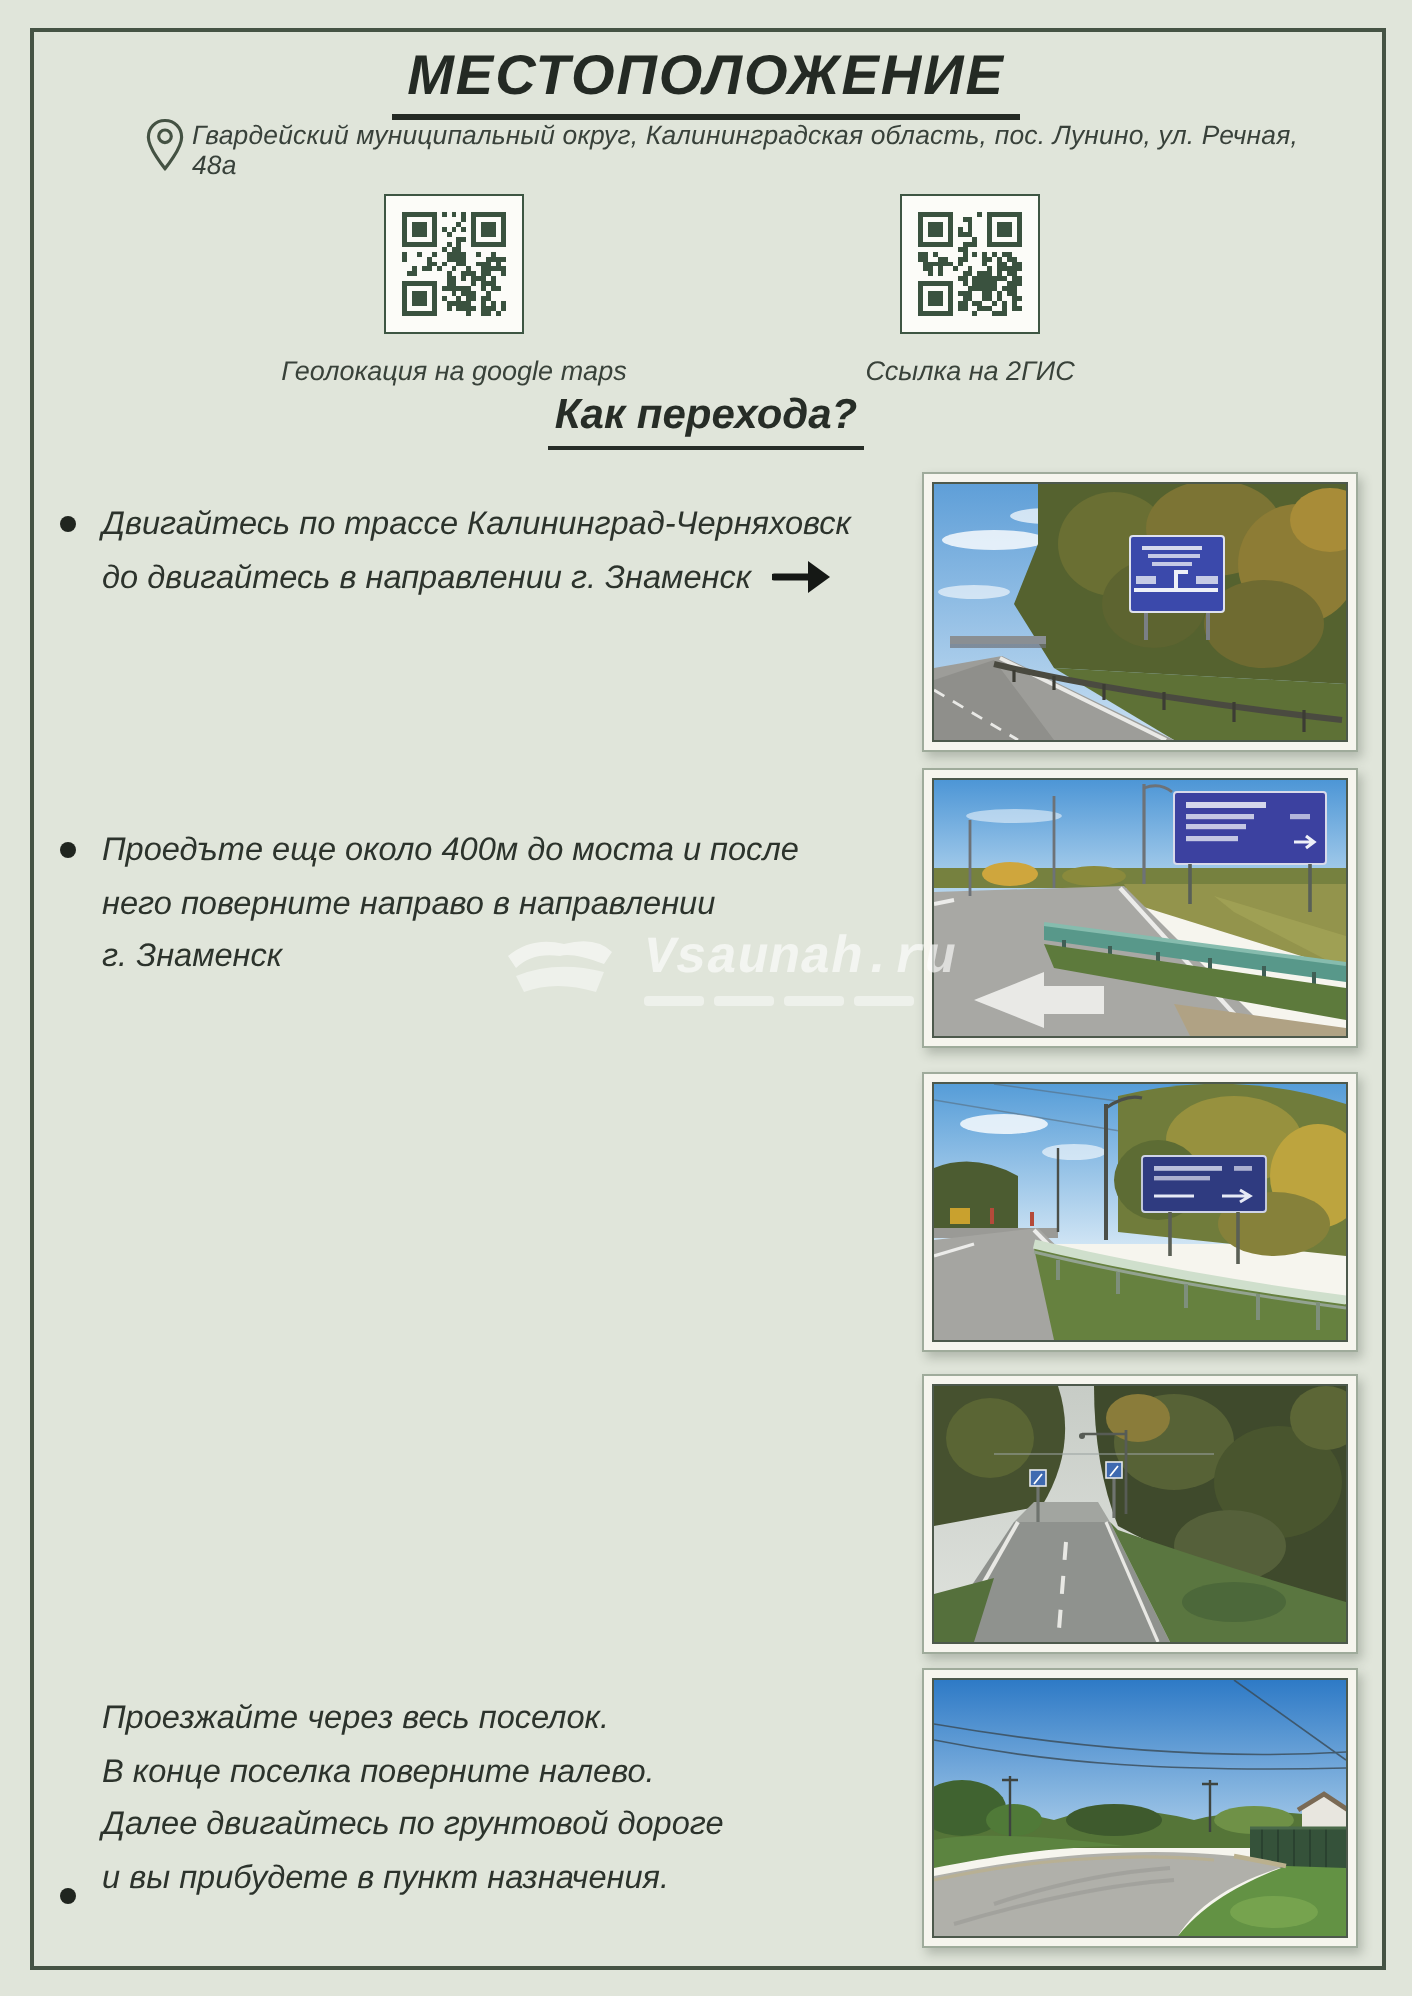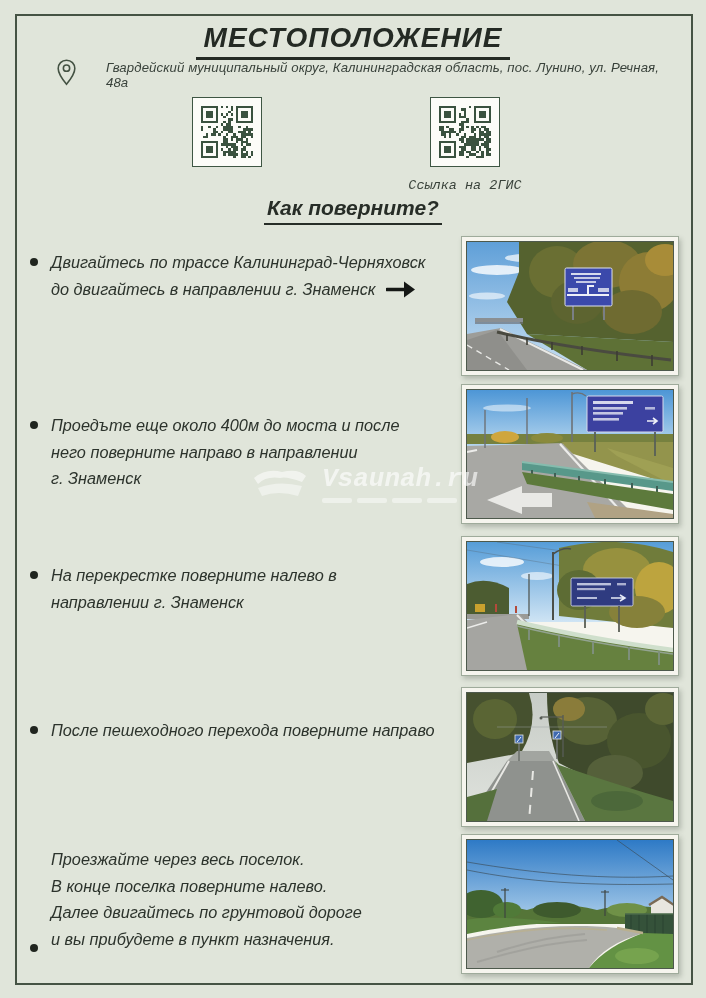--- a/index.html
+++ b/index.html
@@ -4,25 +4,25 @@
 <style>
   html,body{margin:0;padding:0;background:#cfd4cb;}
   .page{position:relative;width:706px;height:998px;background:#e0e5da;overflow:hidden;
         font-family:"Liberation Sans","DejaVu Sans",sans-serif;color:#2f362f;}
   .frame{position:absolute;top:14px;left:15px;right:13px;bottom:13px;border:2px solid #455344;pointer-events:none;}
 
   .title-wrap{position:absolute;top:22px;left:0;right:0;text-align:center;}
   .title-wrap h1{display:inline-block;margin:0;font-size:28px;font-style:italic;font-weight:bold;
         letter-spacing:1px;color:#242a24;border-bottom:3px solid #242a24;padding:0 8px 3px;}
 
-  .address{position:absolute;top:58px;left:56px;right:36px;display:flex;align-items:center;gap:29px;}
+  .address{position:absolute;top:58px;left:72px;right:36px;display:flex;align-items:center;gap:3px;}
   .address .text{font-style:italic;font-size:13.2px;color:#38413a;letter-spacing:.1px;}
 
   .qr-block{position:absolute;top:97px;width:200px;text-align:center;}
-  #qr1{left:127px;}  #qr2{left:365px;font-family:Liberation Mono, monospace;}
+  #qr1{left:127px;}  #qr2{left:385px;}
   .qr-box{width:70px;height:70px;margin:0 auto;background:#fcfcf8;border:1.5px solid #3e5643;
           box-sizing:border-box;padding:3px;}
   .qr-box svg{width:100%;height:100%;display:block;shape-rendering:crispEdges;}
   .qr-caption{margin-top:11px;font-style:italic;font-size:13.5px;color:#39423a;}
 
   .subtitle-wrap{position:absolute;top:196px;left:0;right:0;text-align:center;}
   .subtitle-wrap h2{display:inline-block;margin:0;font-size:21px;font-style:italic;font-weight:bold;
         color:#272d27;border-bottom:2.5px solid #272d27;padding:0 3px 3px;}
 
   .direction{position:absolute;left:30px;width:432px;display:flex;}
@@ -195,20 +195,21 @@
           <rect x="16" y="2" width="1" height="7" fill="#3a523f"></rect>
           <rect x="22" y="2" width="1" height="7" fill="#3a523f"></rect>
           <rect x="18" y="4" width="3" height="3" fill="#3a523f"></rect>
           <rect x="2" y="16" width="7" height="1" fill="#3a523f"></rect>
           <rect x="2" y="22" width="7" height="1" fill="#3a523f"></rect>
           <rect x="2" y="16" width="1" height="7" fill="#3a523f"></rect>
           <rect x="8" y="16" width="1" height="7" fill="#3a523f"></rect>
           <rect x="4" y="18" width="3" height="3" fill="#3a523f"></rect>
         </svg>
       </div>
+    <div class="qr-caption">Геолокация  на google maps</div>
   </div>
   <div class="qr-block" id="qr2">
     <div class="qr-box qr-grid">
         <svg viewBox="0 0 25 25">
           <rect x="14" y="2" width="1" height="1" fill="#3a523f"></rect>
           <rect x="11" y="3" width="1" height="1" fill="#3a523f"></rect>
           <rect x="12" y="3" width="1" height="1" fill="#3a523f"></rect>
           <rect x="12" y="4" width="1" height="1" fill="#3a523f"></rect>
           <rect x="10" y="5" width="1" height="1" fill="#3a523f"></rect>
           <rect x="12" y="5" width="1" height="1" fill="#3a523f"></rect>
@@ -351,51 +352,42 @@
           <rect x="2" y="22" width="7" height="1" fill="#3a523f"></rect>
           <rect x="2" y="16" width="1" height="7" fill="#3a523f"></rect>
           <rect x="8" y="16" width="1" height="7" fill="#3a523f"></rect>
           <rect x="4" y="18" width="3" height="3" fill="#3a523f"></rect>
         </svg>
       </div>
     <div class="qr-caption">Ссылка на 2ГИС</div>
   </div>
 
   <div class="subtitle-wrap">
-    <h2>Как поверните?</h2>
+    <h2>Как перехода?</h2>
   </div>
 
   <div class="direction" id="dir1">
     <span class="dot"></span>
     <div class="dir-text">
       <span class="txt">Двигайтесь по трассе Калининград-Черняховск
 до двигайтесь в направлении г. Знаменск</span><span class="arrow-icon"><svg width="30" height="19" viewBox="0 0 30 19">
             <path d="M1 9.5 H21" stroke="#151815" stroke-width="3.4" stroke-linecap="round"></path>
             <polygon points="18,1.5 29,9.5 18,17.5" fill="#151815"></polygon>
           </svg></span>
     </div>
   </div>
 
   <div class="direction" id="dir2">
     <span class="dot"></span>
     <div class="dir-text"><span class="txt">Проедъте еще около 400м до моста и после
 него поверните направо в направлении
 г. Знаменск</span></div>
   </div>
 
-  <div class="direction" id="dir3">
-    <span class="dot"></span>
-    <div class="dir-text"><span class="txt">На перекрестке поверните налево в
-направлении г. Знаменск</span></div>
-  </div>
-
-  <div class="direction" id="dir4">
-    <span class="dot"></span>
-    <div class="dir-text"><span class="txt">После пешеходного перехода поверните направо</span></div>
-  </div>
+
 
   <div class="direction" id="dir5">
     <span class="dot"></span>
     <div class="dir-text"><span class="txt">Проезжайте через весь поселок.
 В конце поселка поверните налево.
 Далее двигайтесь по грунтовой дороге
 и вы прибудете в пункт назначения.</span></div>
   </div>
 
   <div class="photo" id="ph1">

